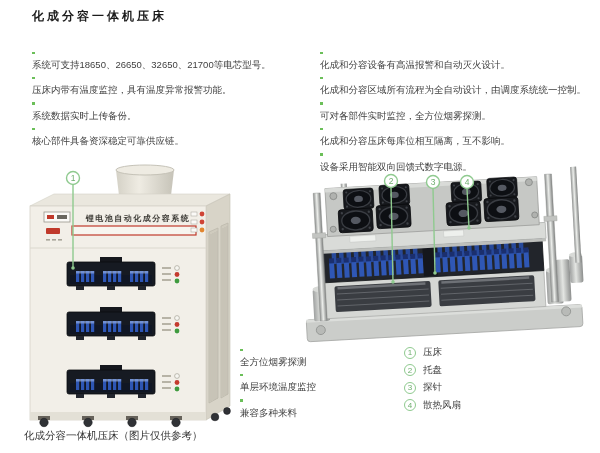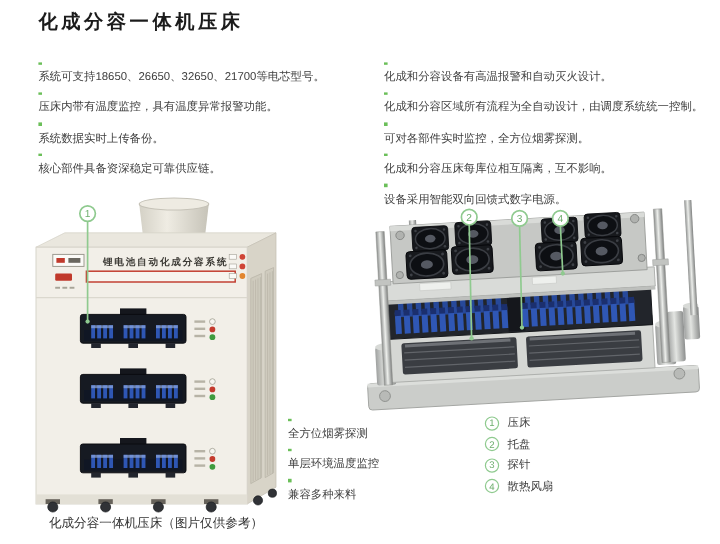--- a/index.html
+++ b/index.html
@@ -1,34 +1,34 @@
 <!DOCTYPE html>
 <html><head>
 <meta charset="utf-8">
 <style>
   html,body{margin:0;padding:0;background:#ffffff;}
   .page{position:relative;width:600px;height:453px;background:#ffffff;overflow:hidden;
         font-family:"Liberation Sans",sans-serif;color:#3f3f3f;}
-  .title{position:absolute;left:32px;top:8px;margin:0;font-size:16px;font-weight:bold;
+  .title{position:absolute;left:32px;top:8px;margin:0;font-size:12px;font-weight:bold;
          letter-spacing:3px;color:#1b1b1b;}
   ul.feat{position:absolute;margin:0;padding:0;list-style:none;}
   ul.feat li{display:flex;align-items:flex-start;gap:6px;margin-bottom:5.5px;
              font-size:9.5px;line-height:1.15;color:#3f3f3f;flex-direction:column;}
   .bar{flex:0 0 2.5px;width:2.5px;height:10px;background:#6bbf59;margin-top:0.5px;}
   .feat-left{left:32px;top:51px;width:276px;}
   .feat-right{left:320px;top:51px;width:278px;}
   .press-feat{left:240px;top:348px;width:130px;}
   .press-feat li{margin-bottom:4.5px;}
   .legend{position:absolute;left:404px;top:346px;margin:0;padding:0;list-style:none;}
   .legend li{display:flex;align-items:center;gap:7px;margin-bottom:4.5px;
              font-size:9.5px;color:#3f3f3f;}
   .lnum{width:12px;height:12px;border:1.2px solid #8fca8f;border-radius:50%;
         color:#6fae6f;font-size:8px;display:flex;align-items:center;justify-content:center;
         box-sizing:border-box;flex:0 0 12px;}
-  .caption{position:absolute;left:24px;top:429px;width:212px;text-align:center;
+  .caption{position:absolute;left:24px;top:429px;width:212px;text-align:left;
            font-size:10.5px;color:#333333;}
   .fig{position:absolute;}
   .fig-left{left:24px;top:160px;width:210px;height:268px;}
   .fig-right{left:296px;top:166px;width:300px;height:188px;}
 </style>
 </head>
 <body>
 
 <div class="page">
 

